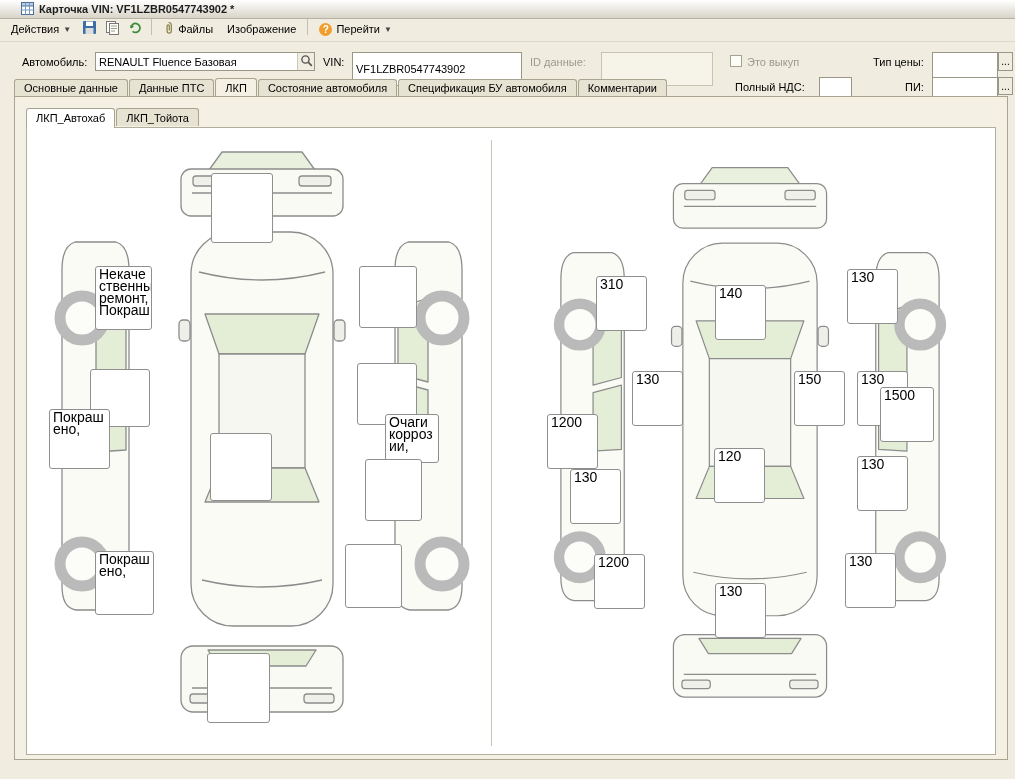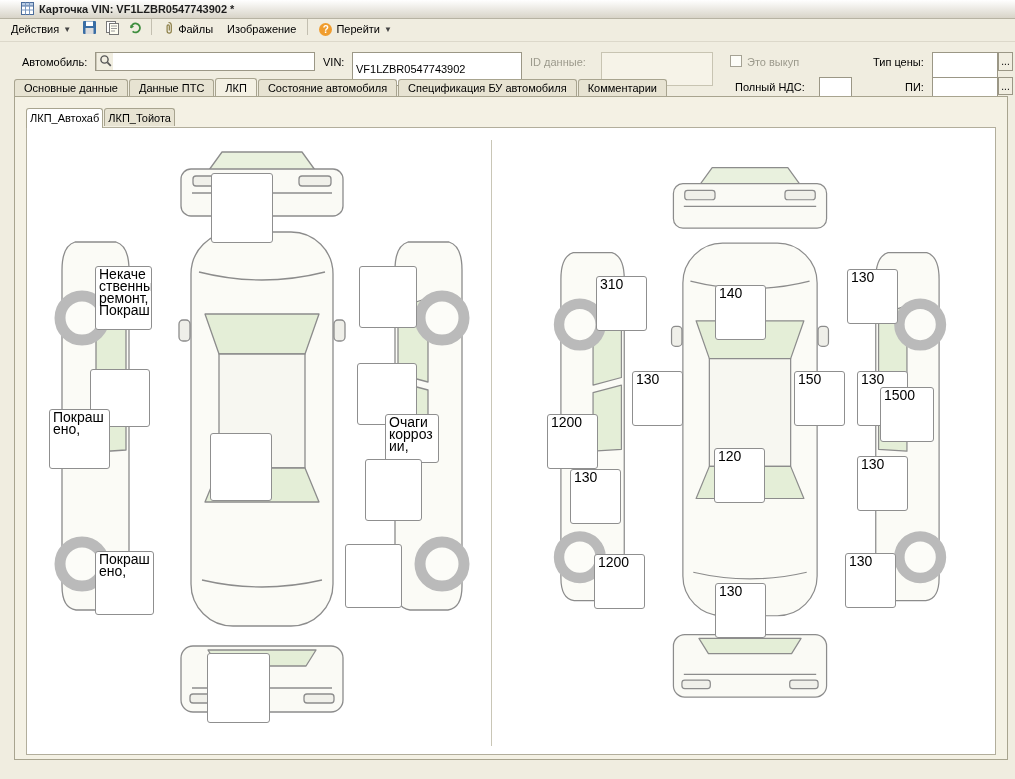--- a/index.html
+++ b/index.html
@@ -41,21 +41,21 @@
 
   
   .tabs{position:absolute;left:14px;top:79px;height:18px;display:flex;z-index:3;}
   .tab{height:17px;padding:2px 9px 0;background:#e7e3d2;border:1px solid #a8a48f;border-bottom:none;
     border-radius:3px 3px 0 0;margin-right:1px;white-space:nowrap;box-sizing:border-box;text-align:right;}
   .tab.active{background:#f4f1e4;height:18px;margin-top:0;position:relative;top:-1px;padding-top:3px;z-index:4;}
 
   .page{position:absolute;left:14px;top:96px;width:994px;height:664px;background:#f4f1e4;
     border:1px solid #a8a48f;box-sizing:border-box;}
   .subtabs{position:absolute;left:11px;top:11px;display:flex;z-index:2;}
-  .subtab{height:18px;padding:3px 3px 0;background:#e7e3d2;border:1px solid #a8a48f;border-bottom:none;
+  .subtab{height:18px;padding:3px 9px 0;background:#e7e3d2;border:1px solid #a8a48f;border-bottom:none;
     border-radius:3px 3px 0 0;margin-right:1px;box-sizing:border-box;}
   .subtab.active{background:#ffffff;height:20px;z-index:3;}
   .canvas{position:absolute;left:11px;top:30px;width:970px;height:628px;background:#fff;
     border:1px solid #b2ae9c;box-sizing:border-box;}
   .divider{position:absolute;left:464px;top:12px;width:1px;height:606px;background:#c9c6b6;}
   .car{position:absolute;}
 
   
   .ann{position:absolute;background:#fff;border:1px solid #8f8f8f;border-radius:3px;
     font-size:14px;line-height:12px;padding:1px 3px;white-space:pre-line;box-sizing:border-box;overflow:hidden;}
@@ -154,20 +154,21 @@
     <span class="sep"></span>
     <button class="tb-btn">
       <span class="help-circle">?</span>
       <span>Перейти</span>
       <span class="arrow">▼</span>
     </button>
   </div>
 
   <span class="lbl" style="left:22px;top:56px">Автомобиль:</span>
   <div class="fieldwrap" style="left:95px;top:52px;width:220px">
+    <input readonly="" value="RENAULT Fluence Базовая" style="">
     <button class="mag">
       <span><svg width="13" height="13">
             <circle cx="5.5" cy="5.5" r="3.6" fill="none" stroke="#555" stroke-width="1.4"></circle>
             <line x1="8.4" y1="8.4" x2="11.8" y2="11.8" stroke="#555" stroke-width="1.7"></line>
           </svg></span>
     </button>
   </div>
   <span class="lbl" style="left:323px;top:56px">VIN:</span>
   <input class="txt" style="left: 352px; top: 52px; width: 170px;" readonly="" value="VF1LZBR0547743902">
   <span class="lbl dis" style="left:530px;top:56px">ID данные:</span>

